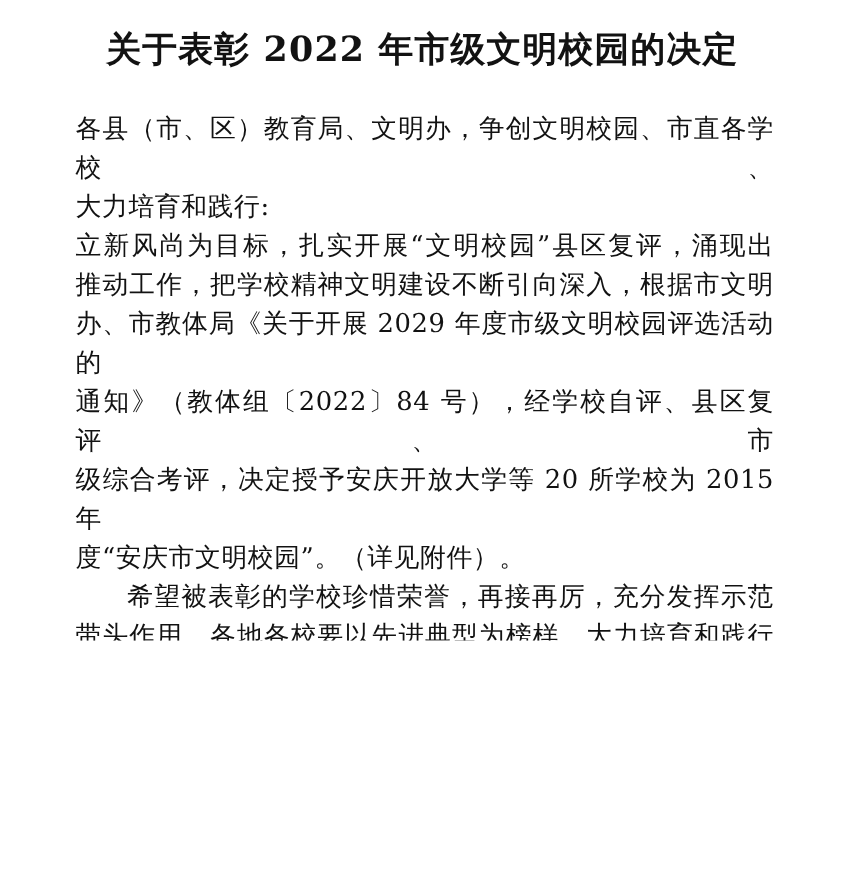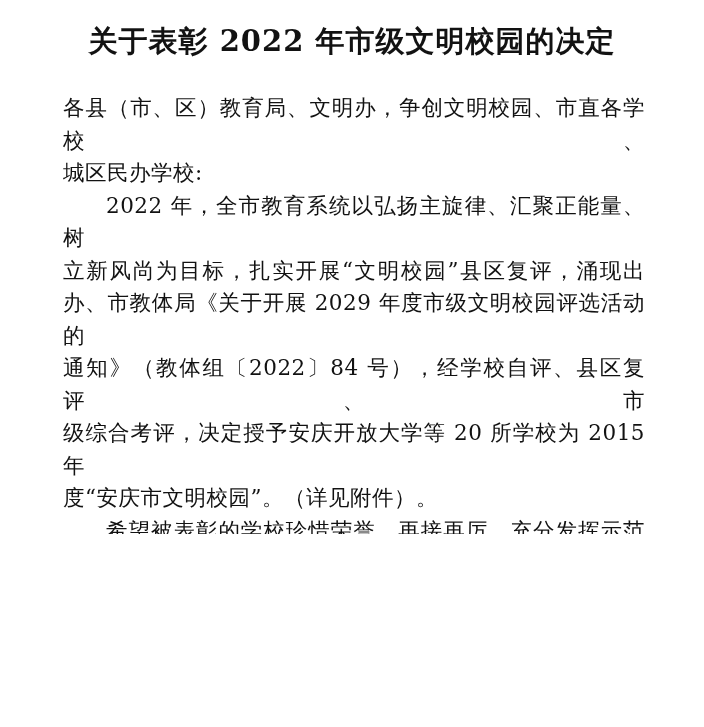--- a/index.html
+++ b/index.html
@@ -32,23 +32,23 @@
 </head>
 <body>
 
 <div class="page">
 
   <div class="title">关于表彰 2022 年市级文明校园的决定</div>
 
   <div class="doc-body">
 
     <div class="line">各县（市、区）教育局、文明办，争创文明校园、市直各学校、</div>
-      <div class="line short">城区民办学校:</div>
-      <div class="line indent">2022 年，全市教育系统以弘扬主旋律、汇聚正能量、树</div>
+      <div class="line short">大力培育和践行:</div>
       <div class="line">立新风尚为目标，扎实开展“文明校园”县区复评，涌现出</div>
+      <div class="line">推动工作，把学校精神文明建设不断引向深入，根据市文明</div>
       <div class="line">办、市教体局《关于开展 2029 年度市级文明校园评选活动的</div>
       <div class="line">通知》（教体组〔2022〕84 号），经学校自评、县区复评、市</div>
       <div class="line">级综合考评，决定授予安庆开放大学等 20 所学校为 2015 年</div>
       <div class="line short">度“安庆市文明校园”。（详见附件）。</div>
       <div class="line indent">希望被表彰的学校珍惜荣誉，再接再厉，充分发挥示范</div>
       <div class="line">带头作用。各地各校要以先进典型为榜样，大力培育和践行</div>
       <div class="line">社会主义核心价值观，创新德育工作，争创文明校园，加强</div>
       <div class="line short">精神文明建设，为我市教育事业发展作出新的贡献。</div>
   </div>
 

